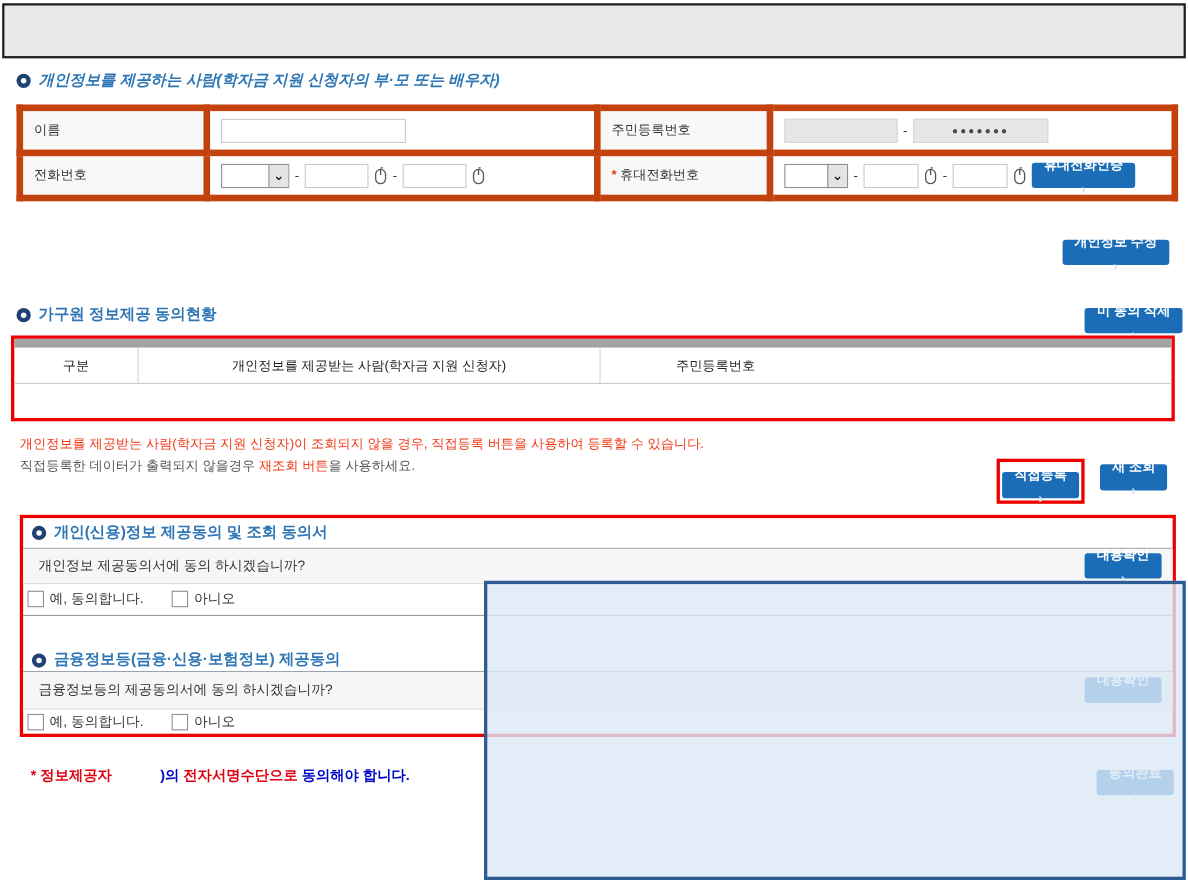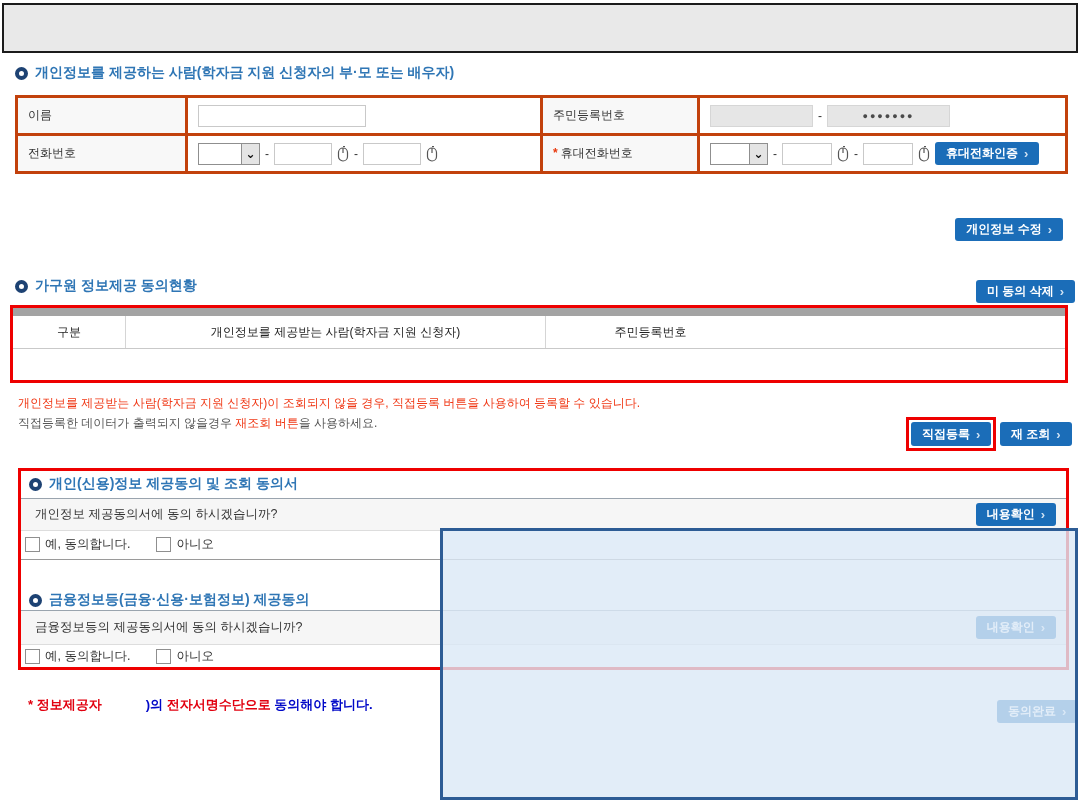--- a/index.html
+++ b/index.html
@@ -10,26 +10,26 @@
   
   #top-banner { left:2px; top:3px; width:1072px; height:46px; background:#e9e9e9; border:2px solid #1b1b1b; }
 
   
   .sec-title { display:flex; align-items:center; gap:7px; color:#2f76b5; font-weight:bold; font-size:14px; white-space:nowrap; }
   .bullet { width:5px; height:5px; border:4px solid #1d4273; border-radius:50%; background:#fff; display:inline-block; flex:none; }
 
   
   .btn { display:inline-flex; align-items:center; justify-content:center; gap:6px; background:#1b6db8; color:#fff;
          font-size:12px; font-weight:bold; border:none; border-radius:3px; padding:0 11px; height:23px; cursor:pointer;
-         font-family:inherit; white-space:nowrap; }
+         font-family:inherit; white-space:nowrap;flex-direction:column; }
   .btn .chev { font-size:13px; font-weight:bold; color:#cfe2f3; line-height:1; }
 
   
   .form-table { border-collapse:collapse; width:1050px; border-top:2px solid #2b2b2b; table-layout:fixed; }
-  .form-table td { border:3px solid #c2410c; font-size:12px; color:#333; padding:0 10px; height:35px; }
+  .form-table td { border:6px solid #c2410c; font-size:12px; color:#333; padding:0 10px; height:35px; }
   .form-table td.lbl { background:#f8f8f8; }
   .req { color:#e8380d; margin-right:3px; font-weight:bold; }
   .cellflex { display:flex; align-items:center; gap:5px; }
   .inp { height:20px; border:1px solid #c9c9c9; background:#fff; padding:0 3px; font-size:12px; box-sizing:content-box; }
   .inp.dis { background:#e6e6e6; border-color:#d6d6d6; }
   .inp.masked { text-align:center; font-size:9px; letter-spacing:2px; color:#4a4a4a; font-weight:bold; }
   .selectbox { display:inline-flex; align-items:stretch; border:1px solid #8f8f8f; background:#fff; height:22px; box-sizing:border-box; }
   .sel-txt { display:flex; align-items:center; padding:0 5px; font-size:12px; color:#333; }
   .sel-btn { width:17px; background:#e4e4e4; border-left:1px solid #8f8f8f; display:flex; align-items:center; justify-content:center;
              font-size:12px; font-weight:bold; color:#111; cursor:pointer; }
@@ -73,21 +73,21 @@
   
   #blue-overlay { left:440px; top:528px; width:632px; height:266px; background:rgba(219,233,246,0.8); border:3px solid #2d5c95; z-index:50; }
 </style>
 </head>
 <body>
 
 <div id="canvas">
 
   <div id="top-banner" class="abs"></div>
 
-  <div class="abs sec-title" style="left:15px; top:64px;">
+  <div class="abs sec-title" style="left:15px; top:64px;font-style:italic;">
     <span class="bullet"></span>
     <span>개인정보를 제공하는 사람(학자금 지원 신청자의 부·모 또는 배우자)</span>
   </div>
 
   <table class="form-table abs" style="left:15px; top:95px;">
     <colgroup>
         <col style="width:170px">
         <col style="width:355px">
         <col style="width:157px">
         <col style="width:368px">

